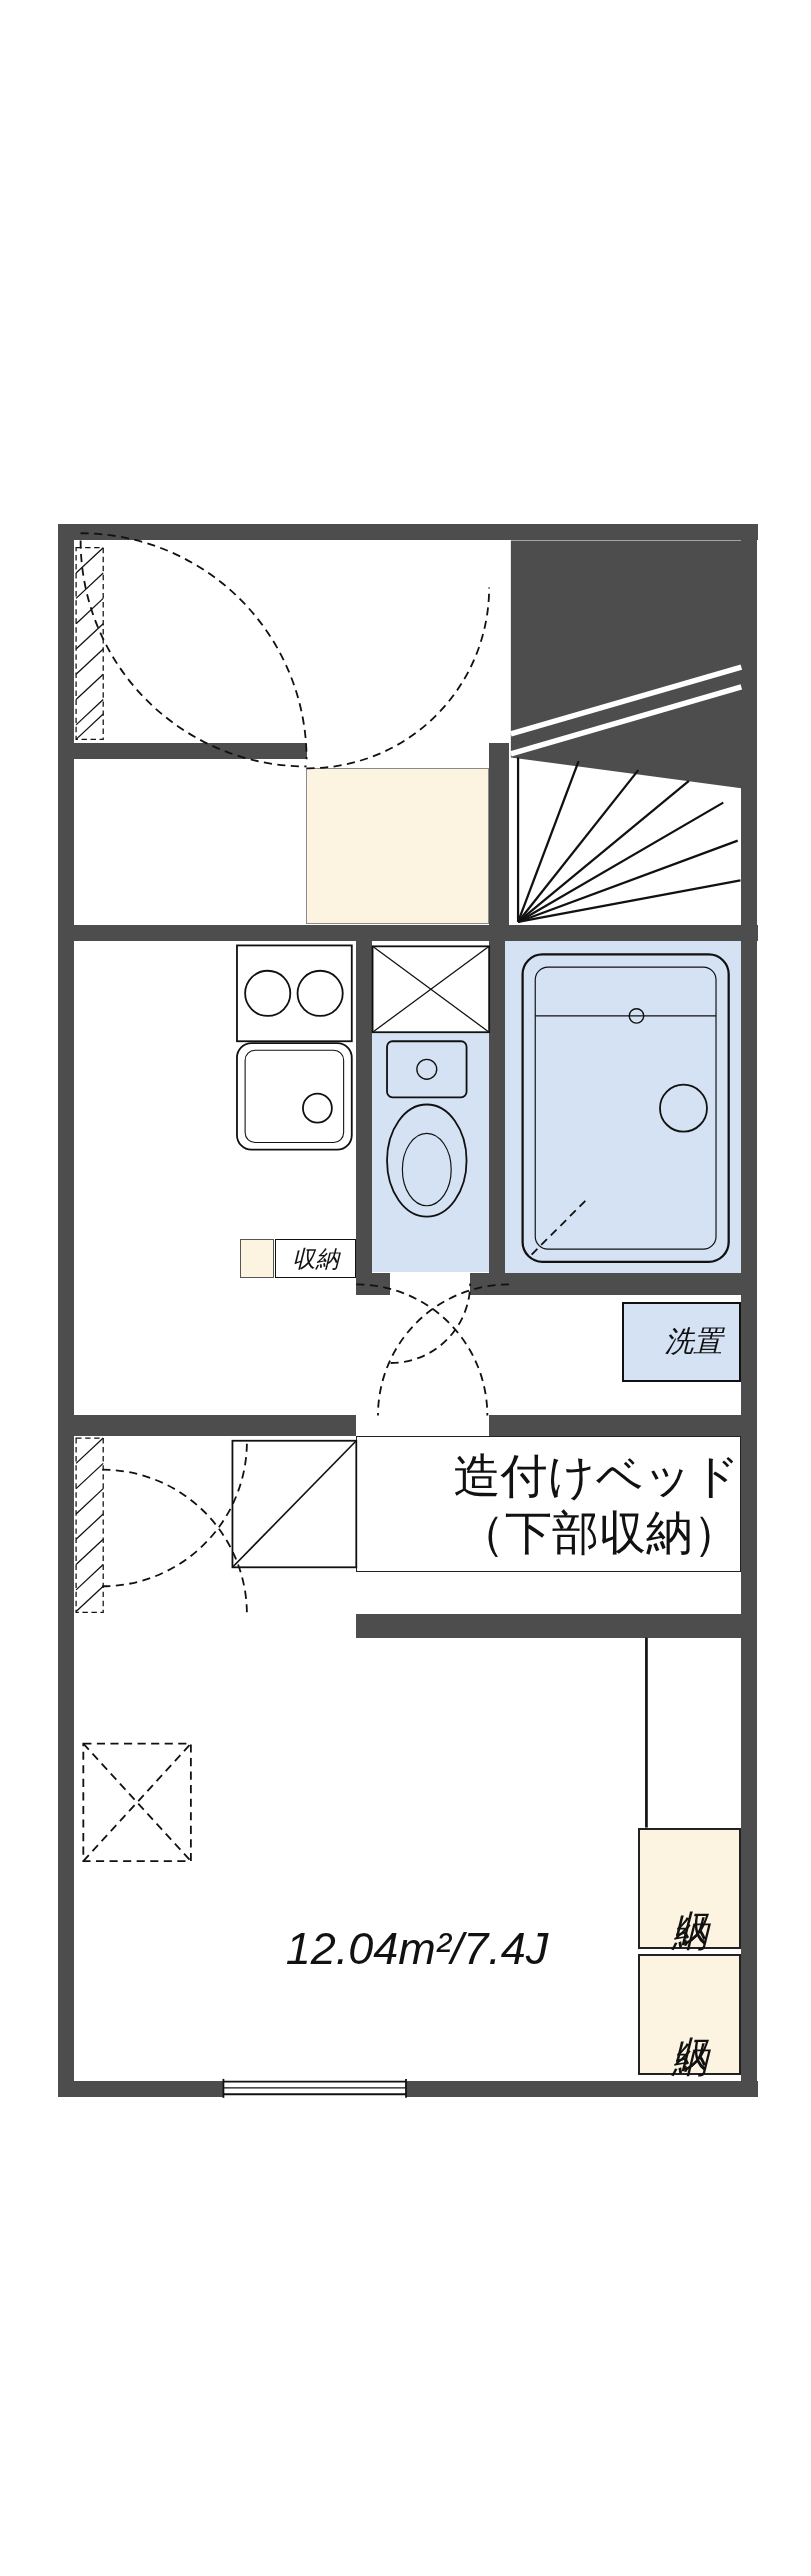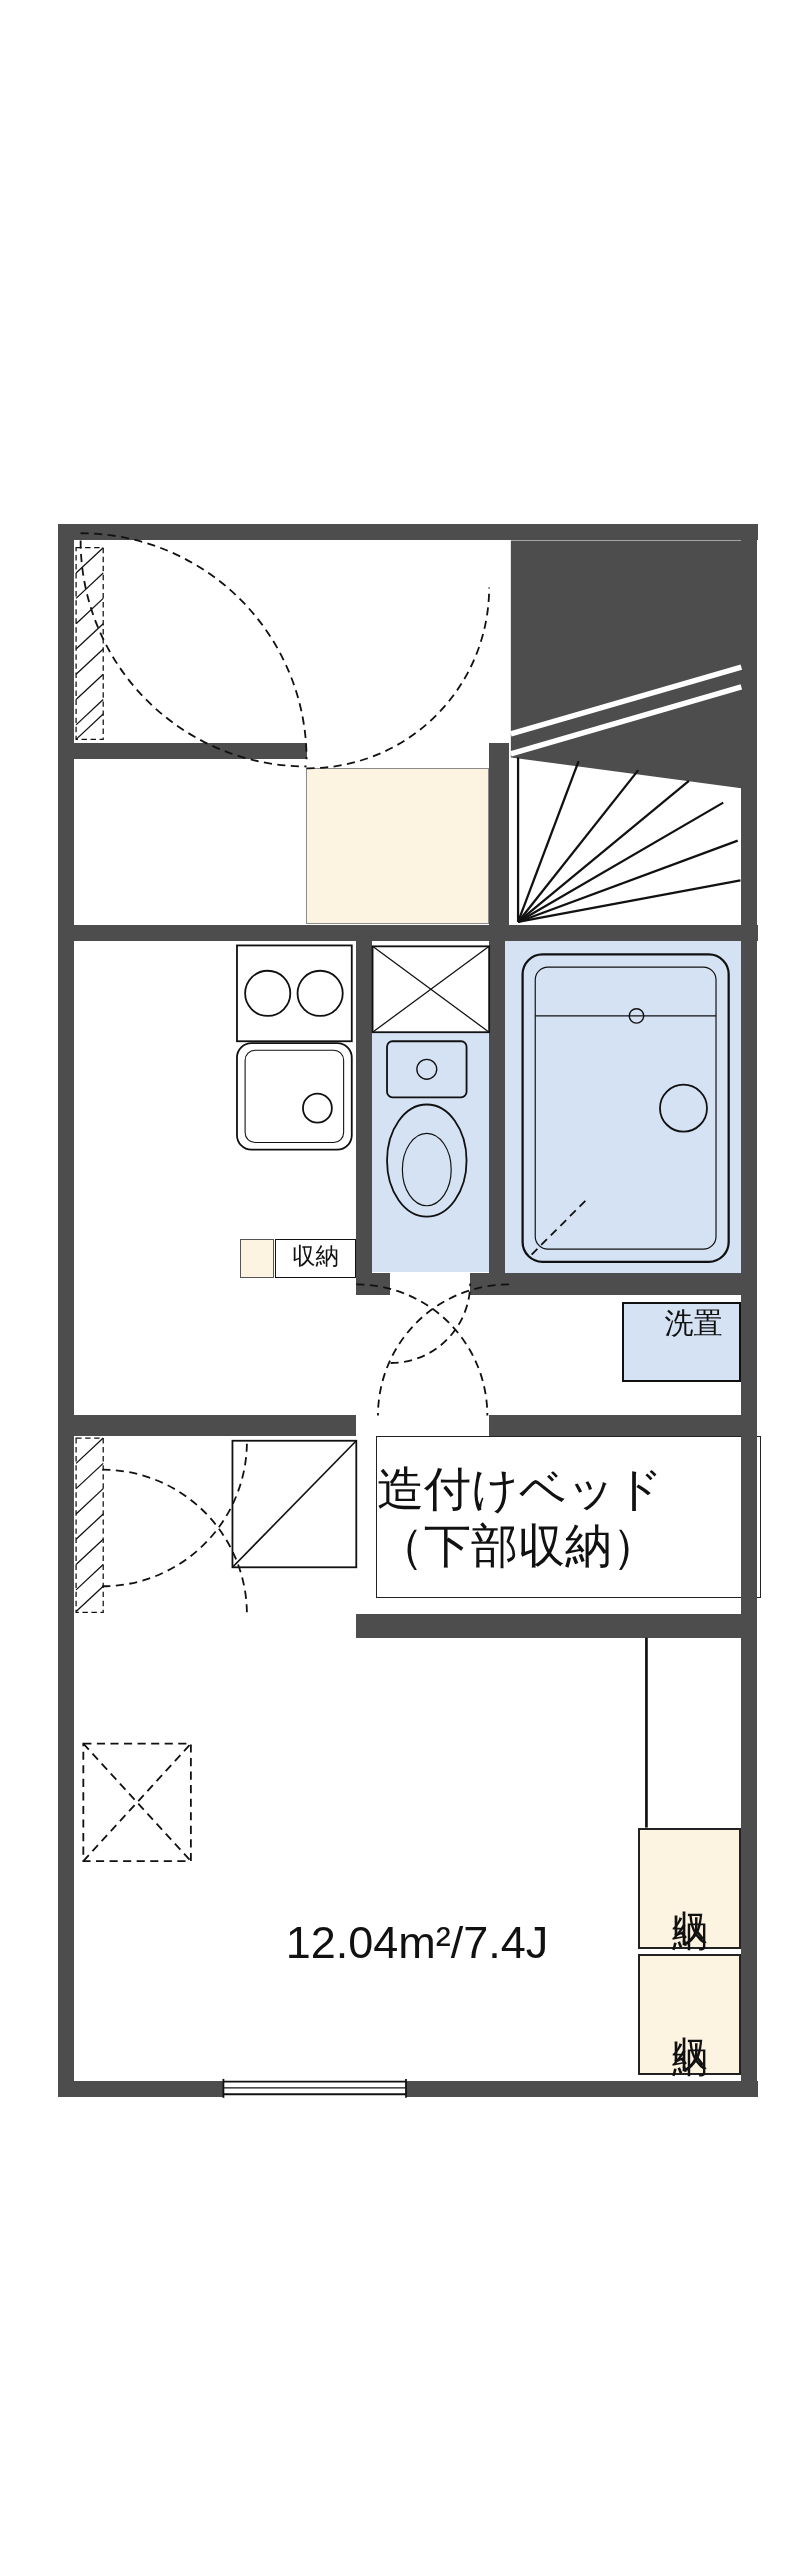--- a/index.html
+++ b/index.html
@@ -4,36 +4,36 @@
 <style>
   html,body{margin:0;padding:0;background:#fff;}
   .fp{
     position:relative;width:812px;height:2576px;background:#fff;margin:0 auto;
     font-family:"Liberation Sans","DejaVu Sans",sans-serif;color:#111;overflow:hidden;
   }
   .wall{position:absolute;background:var(--wall,#4d4d4d);z-index:20;}
   .floor{position:absolute;z-index:10;box-sizing:border-box;}
   .room{position:absolute;z-index:12;box-sizing:border-box;background:#fff;}
   .overlay{position:absolute;left:0;top:0;z-index:30;}
-  .label{position:absolute;z-index:40;display:flex;justify-content:center;
-         box-sizing:border-box;text-align:center;}
+  .label{position:absolute;z-index:40;display:flex;align-items:center;justify-content:center;
+         box-sizing:border-box;text-align:center;font-style:italic;}
   .vtext{writing-mode:vertical-rl;text-orientation:upright;letter-spacing:7.2px;}
   .ol{stroke:var(--ink,#111);fill:none;}
   .dash{stroke:var(--ink,#111);fill:none;stroke-dasharray:9 6;stroke-width:2;}
 </style>
 </head>
 <body>
 
 <div class="fp">
 
   <div class="floor" style="left:306px;top:768px;width:183px;height:156px;background:var(--cream,#fdf3e1);border:1.8px solid #8a8a8a;"></div>
   <div class="floor" style="left:372px;top:1032px;width:117px;height:240px;background:var(--fixture,#d4e2f3);"></div>
   <div class="floor" style="left:505px;top:941px;width:236px;height:332px;background:var(--fixture,#d4e2f3);"></div>
 
-  <div class="room" style="left:356px;top:1436px;width:385px;height:162px;border:1.8px solid #222;display:flex;flex-direction:column;align-items:flex-start;justify-content:center;font-size:47px;line-height:1.22;margin-left:20px;">
+  <div class="room" style="left:356px;top:1436px;width:385px;height:136px;border:1.8px solid #222;display:flex;flex-direction:column;align-items:flex-end;justify-content:center;font-size:47px;line-height:1.22;">
     <span>造付けベッド</span>
     <span>（下部収納）</span>
   </div>
 
   <div class="wall" style="left:58px;top:524px;width:700px;height:16.3px;"></div>
   <div class="wall" style="left:58px;top:2081px;width:700px;height:16.3px;"></div>
   <div class="wall" style="left:58px;top:524px;width:16.3px;height:1573px;"></div>
   <div class="wall" style="left:741px;top:524px;width:16.3px;height:1573px;"></div>
   <div class="wall" style="left:58px;top:743px;width:249px;height:16.3px;"></div>
   <div class="wall" style="left:489px;top:743px;width:20px;height:198px;"></div>

